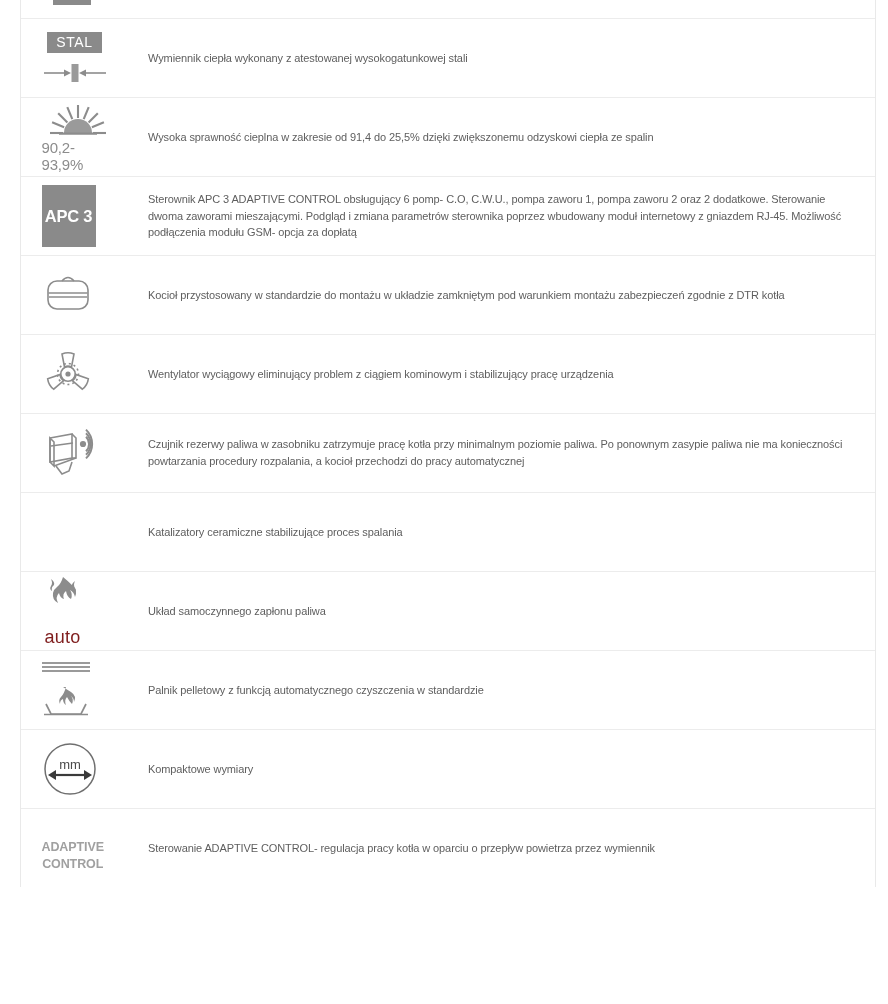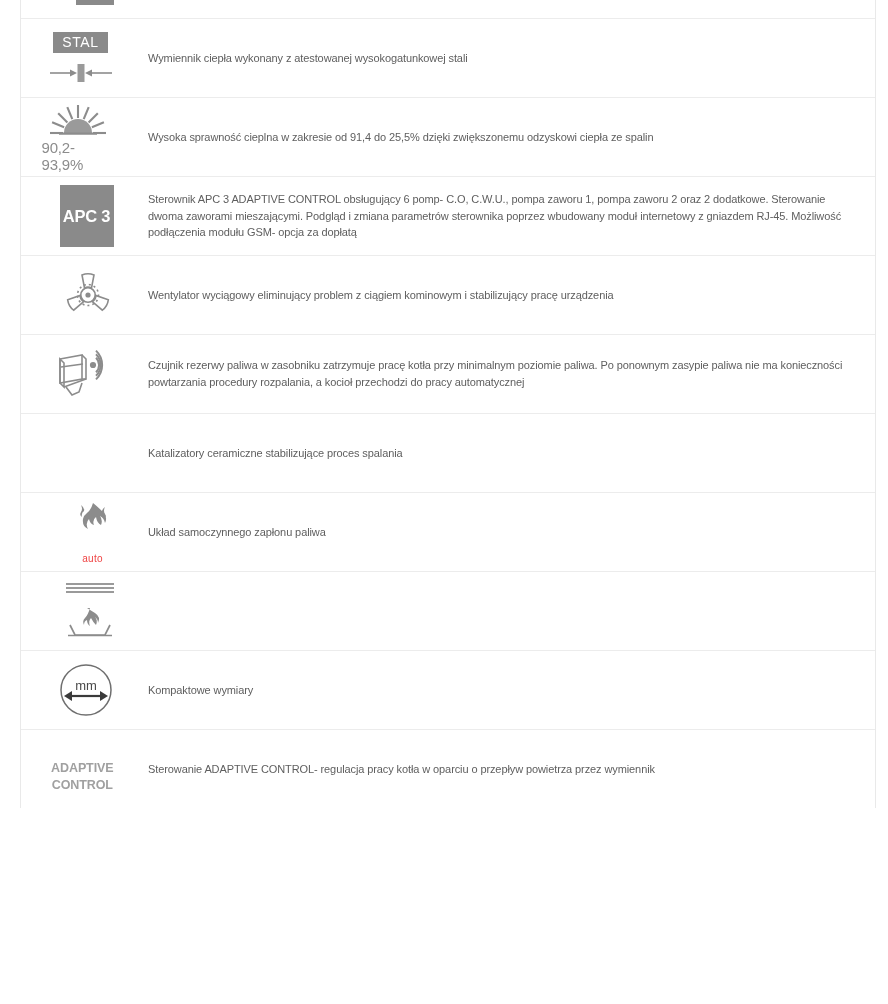--- a/index.html
+++ b/index.html
@@ -41,21 +41,21 @@
     justify-content: center;
     align-self: stretch;
     padding: 8px 0;
     box-sizing: border-box;
   }
   .icon-box {
     width: 72px;
     height: 62px;
     display: flex;
     flex-direction: column;
-    align-items: flex-end;
+    align-items: flex-start;
     justify-content: center;
     color: #8c8c8c;
   }
   .text-cell {
     flex: 1;
     padding: 14px 18px 14px 14px;
     box-sizing: border-box;
   }
   .feature-text {
     font-size: 11px;
@@ -118,22 +118,22 @@
     height: 72px;
     display: flex;
     align-items: center;
     justify-content: center;
     font-size: 16.5px;
     font-weight: bold;
     letter-spacing: -0.2px;
   }
 
   .auto-label {
-    font-size: 10px;
-    color: #ef4444;
+    font-size: 18px;
+    color: #7f1d1d;
     margin-top: 16px;
     letter-spacing: 0.3px;
   }
 
   .adaptive-txt {
     color: #a0a0a0;
     font-size: 12.5px;
     font-weight: bold;
     line-height: 1.35;
     text-align: center;
@@ -217,20 +217,35 @@
             <div class="apc-badge">APC 3</div>
           </div>
         </div>
         <div class="text-cell">
           <div class="feature-text">Sterownik APC 3 ADAPTIVE CONTROL obsługujący 6 pomp- C.O, C.W.U., pompa zaworu 1, pompa zaworu 2 oraz 2 dodatkowe. Sterowanie dwoma zaworami mieszającymi. Podgląd i zmiana parametrów sterownika poprzez wbudowany moduł internetowy z gniazdem RJ-45. Możliwość podłączenia modułu GSM- opcja za dopłatą</div>
         </div>
       </div>
       <div class="feature-row">
         <div class="icon-cell">
           <div class="icon-box">
+            <svg width="52" height="46" viewBox="0 0 52 46" fill="none" stroke="#8c8c8c" stroke-width="1.6">
+              <rect x="6" y="9" width="40" height="28" rx="9"></rect>
+              <path d="M20 9 q6 -7 12 0"></path>
+              <line x1="6.5" y1="21" x2="45.5" y2="21"></line>
+              <line x1="7" y1="25" x2="45" y2="25"></line>
+            </svg>
+          </div>
+        </div>
+        <div class="text-cell">
+          <div class="feature-text">Kocioł przystosowany w standardzie do montażu w układzie zamkniętym pod warunkiem montażu zabezpieczeń zgodnie z DTR kotła</div>
+        </div>
+      </div>
+      <div class="feature-row">
+        <div class="icon-cell">
+          <div class="icon-box">
             <svg width="52" height="52" viewBox="0 0 52 52" fill="none" stroke="#8c8c8c" stroke-width="1.6">
               <g transform="rotate(0 26 26)">
                 <path d="M22.5 19 q3.5 -2 7 0 l2.5 -13 q-6 -2.5 -12 0 Z"></path>
               </g>
               <g transform="rotate(120 26 26)">
                 <path d="M22.5 19 q3.5 -2 7 0 l2.5 -13 q-6 -2.5 -12 0 Z"></path>
               </g>
               <g transform="rotate(240 26 26)">
                 <path d="M22.5 19 q3.5 -2 7 0 l2.5 -13 q-6 -2.5 -12 0 Z"></path>
               </g>
@@ -300,20 +315,23 @@
                 <div></div>
               </div>
               <svg width="48" height="36" viewBox="0 0 48 36" fill="none" stroke="#8c8c8c" stroke-width="1.6">
                 <path d="M24 5 q-2 7 -5 10 q-3 3 -1 7 q0 -4 3 -5 q0 4 3 6 q-2 -5 1 -8 q2 4 5 7 q2 -5 -1 -8 q3 2 3 6 q3 -6 -3 -10 q-5 -3 -8 -5 Z" fill="#8c8c8c" stroke="none"></path>
                 <path d="M4 22 L9 32 L39 32 L44 22" stroke-width="1.7"></path>
                 <line x1="2" y1="32.5" x2="46" y2="32.5" stroke-width="1.7"></line>
               </svg>
             </div>
           </div>
         </div>
+        <div class="text-cell">
+          <div class="feature-text">Palnik pelletowy z funkcją automatycznego czyszczenia w standardzie</div>
+        </div>
       </div>
       <div class="feature-row">
         <div class="icon-cell">
           <div class="icon-box">
             <svg width="56" height="56" viewBox="0 0 56 56">
               <circle cx="28" cy="28" r="25" fill="none" stroke="#6f6f6f" stroke-width="1.5"></circle>
               <text x="28" y="28" text-anchor="middle" font-family="Liberation Sans, sans-serif" font-size="13" fill="#4a4a4a">mm</text>
               <line x1="12" y1="34" x2="44" y2="34" stroke="#3a3a3a" stroke-width="2.2"></line>
               <polygon points="6,34 14,29 14,39" fill="#3a3a3a"></polygon>
               <polygon points="50,34 42,29 42,39" fill="#3a3a3a"></polygon>

